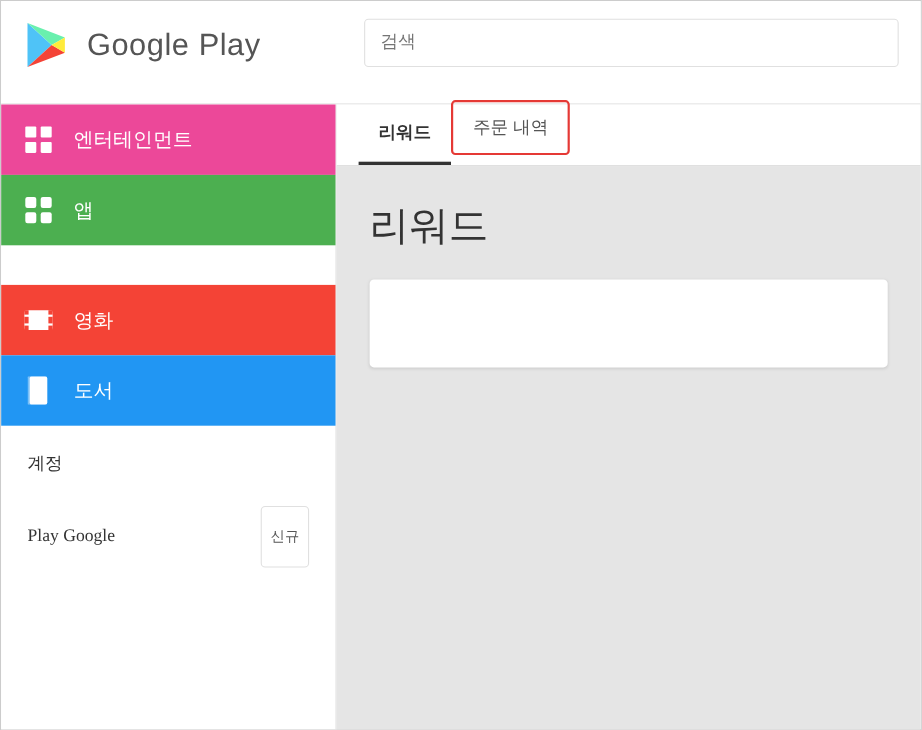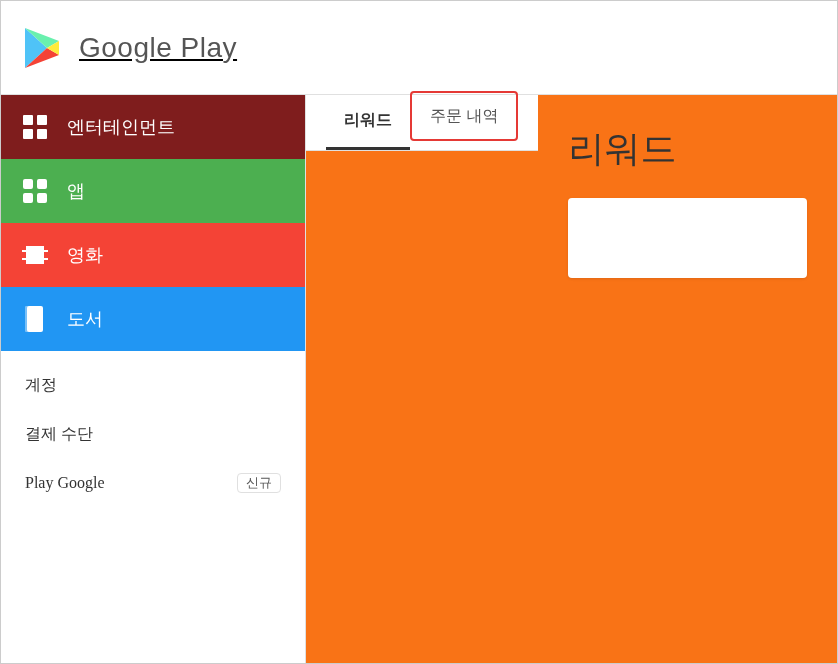--- a/index.html
+++ b/index.html
@@ -8,26 +8,25 @@
       height: 664px;
       font-family: 'Arial', sans-serif;
       background: #fff;
       overflow: hidden;
       border: 1px solid #ccc;
     }
 
     
     .header {
       display: flex;
-      align-items: center;
+      align-items: flex-start;
       padding: 16px 20px;
       background: #fff;
       height: 94px;
       border-bottom: 1px solid #e0e0e0;
-      text-decoration: underline;
     }
     .logo-area {
       display: flex;
       align-items: center;
       gap: 10px;
       width: 310px;
     }
     .play-triangle {
       width: 48px;
       height: 48px;
@@ -66,30 +65,31 @@
 
     .nav-item {
       display: flex;
       align-items: center;
       padding: 0 20px;
       height: 64px;
       cursor: pointer;
       gap: 18px;
     }
     .nav-item-entertainment {
-      background: #7f1d1d;
+      background: #ec4899;
       color: #fff;
     }
     .nav-item-app {
       background: #4caf50;
       color: #fff;
     }
     .nav-item-movie {
       background: #f44336;
       color: #fff;
+      margin-top: 36px;
     }
     .nav-item-book {
       background: #2196f3;
       color: #fff;
     }
     .nav-item-device {
       background: #607d8b;
       color: #fff;
     }
 
@@ -117,31 +117,31 @@
       color: #333;
       cursor: pointer;
       display: flex;
       align-items: center;
       justify-content: space-between;
     }
     .badge-new {
       background: #fff;
       border: 1px solid #e0e0e0;
       border-radius: 4px;
-      padding: 0 8px;
+      padding: 18px 8px;
       font-size: 13px;
       color: #555;
     }
 
     
     .content {
       flex: 1;
-      background: #f97316;
-      display: flex;
-      flex-direction: row;
+      background: #e5e5e5;
+      display: flex;
+      flex-direction: column;
     }
 
     
     .tabs {
       display: flex;
       align-items: flex-end;
       background: #fff;
       border-bottom: 1px solid #e0e0e0;
       padding: 0 20px;
       height: 56px;
@@ -197,20 +197,21 @@
 <div class="header">
   <div class="logo-area">
     <svg class="play-triangle" viewBox="0 0 48 48" xmlns="http://www.w3.org/2000/svg">
       <path d="M4 4 L26 24 L4 44 Z" fill="#4fc3f7"></path>
       <path d="M4 4 L26 24 L38 17 Z" fill="#69f0ae"></path>
       <path d="M4 44 L26 24 L38 31 Z" fill="#f44336"></path>
       <path d="M26 24 L38 17 L38 31 Z" fill="#ffeb3b"></path>
     </svg>
     <span class="logo-text">Google Play</span>
   </div>
+  <input class="search-bar" type="text" placeholder="검색" style="">
 </div>
 
 <div class="main">
 
   <div class="sidebar">
 
     <div class="nav-item nav-item-entertainment">
       <div class="nav-icon">
         <svg width="26" height="26" viewBox="0 0 26 26" fill="white">
           <rect x="1" y="1" width="10" height="10" rx="1"></rect>
@@ -258,23 +259,20 @@
       </div>
       <span class="nav-label">도서</span>
     </div>
 
 
     <div class="menu-items">
       <div class="menu-item">
         <span>계정</span>
       </div>
       <div class="menu-item">
-        <span>결제 수단</span>
-      </div>
-      <div class="menu-item">
         <span>Play Google</span>
         <span class="badge-new">신규</span>
       </div>
     </div>
 
   </div>
 
   <div class="content">
 
     <div class="tabs">

